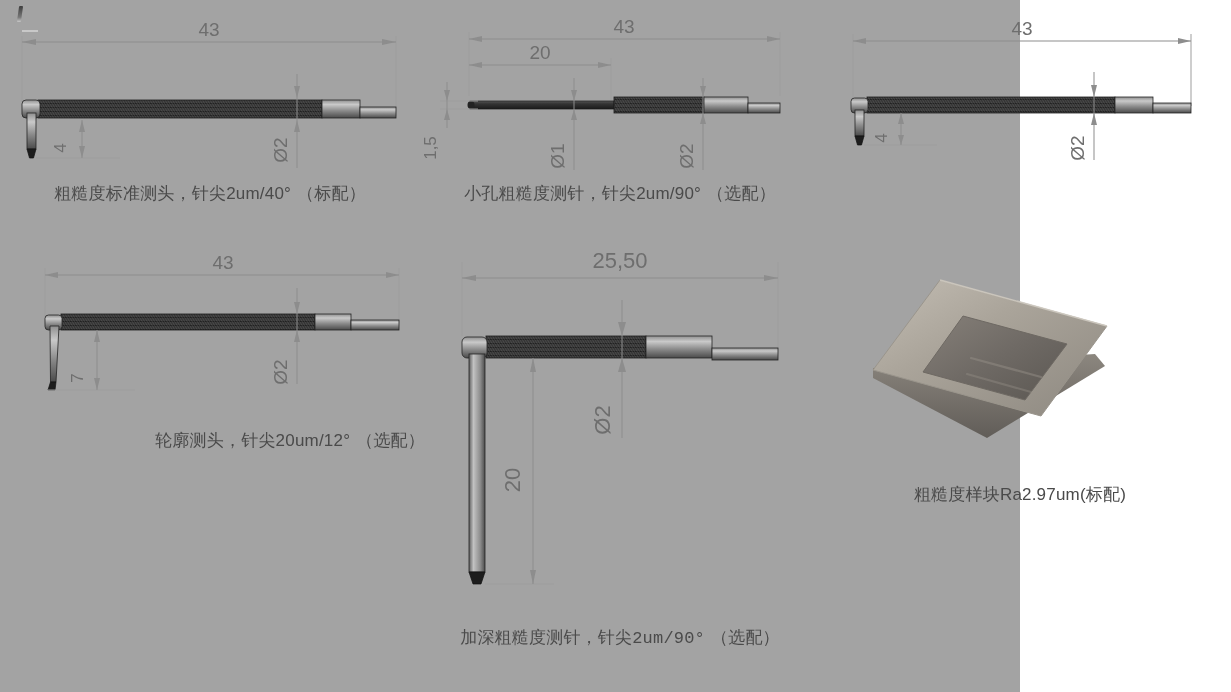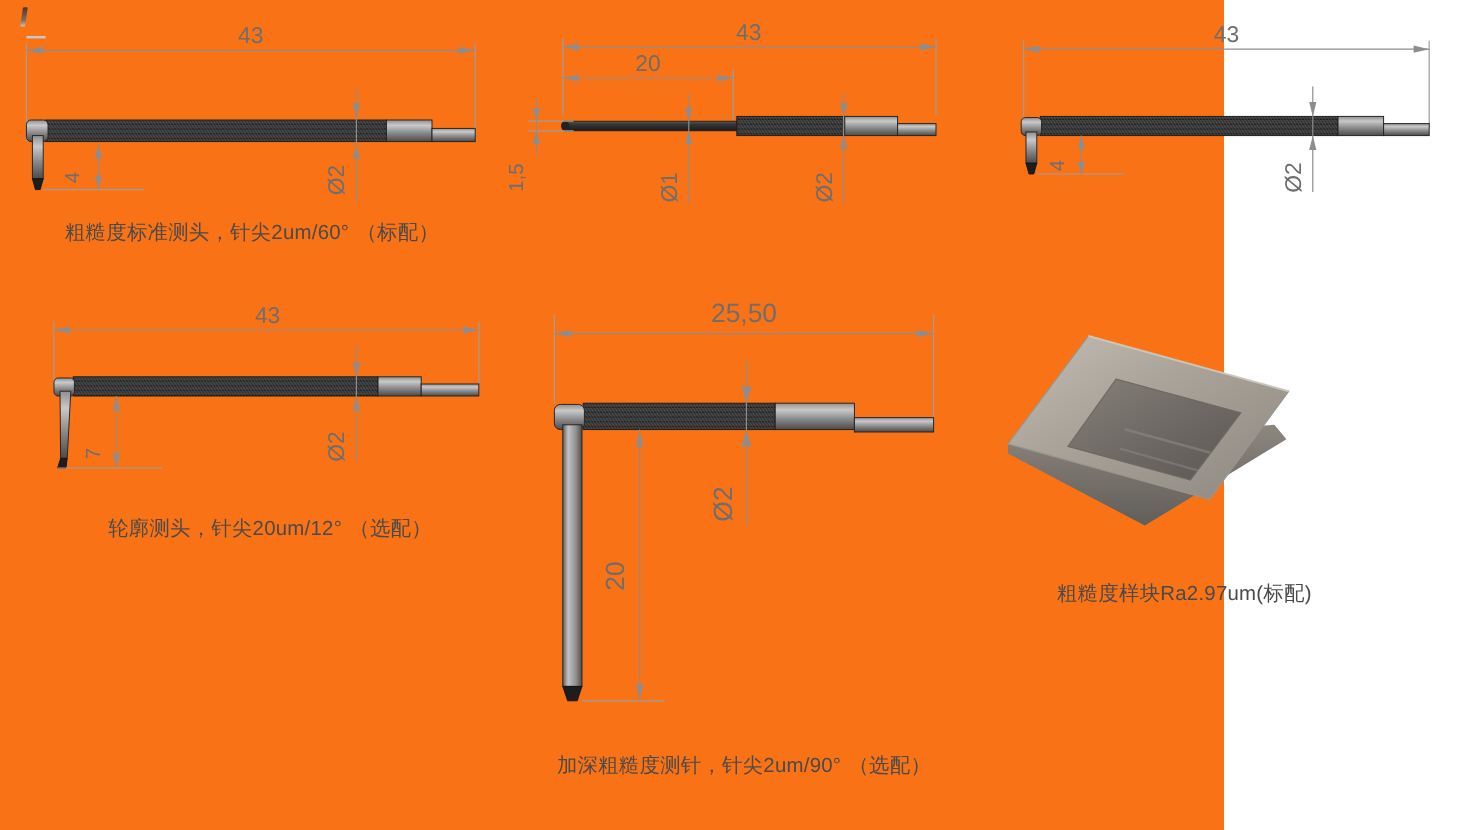--- a/index.html
+++ b/index.html
@@ -13,21 +13,21 @@
     font-family: "Liberation Sans", "DejaVu Sans", sans-serif;
     color: #3a3a3a;
     position: relative;
     overflow: hidden;
   }
 
   .page {
     position: relative;
     width: 1020px;
     height: 692px;
-    background: #f97316;
+    background: #a3a3a3;
   }
 
   .cell {
     position: absolute;
   }
 
   .figure {
     display: block;
   }
 
@@ -129,21 +129,21 @@
       <path class="arrowfill" d="M82 150 L79 138 L85 138 Z"></path>
       <text class="dimtext small" x="66" y="140" text-anchor="middle" transform="rotate(-90 66 140)">4</text>
 
       <line class="dimline" x1="297" y1="66" x2="297" y2="160"></line>
       <path class="arrowfill" d="M297 90 L294 78 L300 78 Z"></path>
       <path class="arrowfill" d="M297 112 L294 124 L300 124 Z"></path>
       <text class="dimtext" x="287" y="142" text-anchor="middle" transform="rotate(-90 287 142)">Ø2</text>
     </svg>
 
     <div class="caption" style="width:420px; margin-top:4px;">
-      <span>粗糙度标准测头，针尖2um/60°</span><span class="tail">（标配）</span>
+      <span>粗糙度标准测头，针尖2um/40°</span><span class="tail">（标配）</span>
     </div>
   </div>
 
   <div class="cell" style="left:420px; top:8px; width:400px;">
     <svg class="figure" width="400" height="170" viewBox="0 0 400 170">
       <defs>
         <linearGradient id="g2body" x1="0" y1="0" x2="0" y2="1">
           <stop offset="0%" stop-color="#4c4c4c"></stop>
           <stop offset="18%" stop-color="#2b2b2b"></stop>
           <stop offset="55%" stop-color="#3d3d3d"></stop>
@@ -199,20 +199,23 @@
       <path class="arrowfill" d="M154 93 L151 82 L157 82 Z"></path>
       <path class="arrowfill" d="M154 101 L151 112 L157 112 Z"></path>
       <text class="dimtext" x="144" y="148" text-anchor="middle" transform="rotate(-90 144 148)">Ø1</text>
 
       <line class="dimline" x1="283" y1="70" x2="283" y2="162"></line>
       <path class="arrowfill" d="M283 89 L280 78 L286 78 Z"></path>
       <path class="arrowfill" d="M283 105 L280 116 L286 116 Z"></path>
       <text class="dimtext" x="273" y="148" text-anchor="middle" transform="rotate(-90 273 148)">Ø2</text>
     </svg>
 
+    <div class="caption" style="width:400px; margin-top:4px;">
+      <span>小孔粗糙度测针，针尖2um/90°</span><span class="tail">（选配）</span>
+    </div>
   </div>
 
   <div class="cell" style="left:825px; top:8px; width:406px;">
     <svg class="figure" width="406" height="170" viewBox="0 0 406 170">
       <defs>
         <linearGradient id="g3body" x1="0" y1="0" x2="0" y2="1">
           <stop offset="0%" stop-color="#4c4c4c"></stop>
           <stop offset="18%" stop-color="#2b2b2b"></stop>
           <stop offset="55%" stop-color="#3d3d3d"></stop>
           <stop offset="100%" stop-color="#171717"></stop>
@@ -299,21 +302,21 @@
       <path class="arrowfill" d="M72 80 L69 92 L75 92 Z"></path>
       <path class="arrowfill" d="M72 140 L69 128 L75 128 Z"></path>
       <text class="dimtext small" x="58" y="128" text-anchor="middle" transform="rotate(-90 58 128)">7</text>
 
       <line class="dimline" x1="272" y1="38" x2="272" y2="134"></line>
       <path class="arrowfill" d="M272 64 L269 52 L275 52 Z"></path>
       <path class="arrowfill" d="M272 80 L269 92 L275 92 Z"></path>
       <text class="dimtext" x="262" y="122" text-anchor="middle" transform="rotate(-90 262 122)">Ø2</text>
     </svg>
 
-    <div class="caption" style="width:400px; margin-top:4px;">
+    <div class="caption" style="width:400px; margin-top:4px;text-align:right;">
       <span>轮廓测头，针尖20um/12°</span><span class="tail">（选配）</span>
     </div>
   </div>
 
   <div class="cell" style="left:430px; top:240px; width:380px;">
     <svg class="figure" width="380" height="380" viewBox="0 0 380 380">
       <defs>
         <linearGradient id="g5body" x1="0" y1="0" x2="0" y2="1">
           <stop offset="0%" stop-color="#4c4c4c"></stop>
           <stop offset="18%" stop-color="#2b2b2b"></stop>
@@ -358,26 +361,26 @@
       <path class="arrowfill" d="M192 118 L188 132 L196 132 Z"></path>
       <text class="dimtext" style="font-size:22px" x="180" y="180" text-anchor="middle" transform="rotate(-90 180 180)">Ø2</text>
 
       <line class="extline" x1="55" y1="344" x2="124" y2="344"></line>
       <line class="dimline" x1="103" y1="118" x2="103" y2="344"></line>
       <path class="arrowfill" d="M103 118 L100 132 L106 132 Z"></path>
       <path class="arrowfill" d="M103 344 L100 330 L106 330 Z"></path>
       <text class="dimtext" style="font-size:22px" x="90" y="240" text-anchor="middle" transform="rotate(-90 90 240)">20</text>
     </svg>
 
-    <div class="caption" style="width:380px; margin-top:6px;">
+    <div class="caption" style="width:380px; margin-top:6px;font-family:Liberation Mono, monospace;">
       <span>加深粗糙度测针，针尖2um/90°</span><span class="tail">（选配）</span>
     </div>
   </div>
 
-  <div class="cell" style="left:812px; top:258px; width:350px;">
+  <div class="cell" style="left:845px; top:258px; width:350px;">
     <svg class="figure" width="350" height="215" viewBox="0 0 350 215">
       <defs>
         <linearGradient id="plateTop" x1="0" y1="0" x2="1" y2="1">
           <stop offset="0%" stop-color="#c3bdb3"></stop>
           <stop offset="40%" stop-color="#aaa49a"></stop>
           <stop offset="100%" stop-color="#8d8880"></stop>
         </linearGradient>
         <linearGradient id="plateEdge" x1="0" y1="0" x2="0" y2="1">
           <stop offset="0%" stop-color="#8c877f"></stop>
           <stop offset="100%" stop-color="#615d58"></stop>

